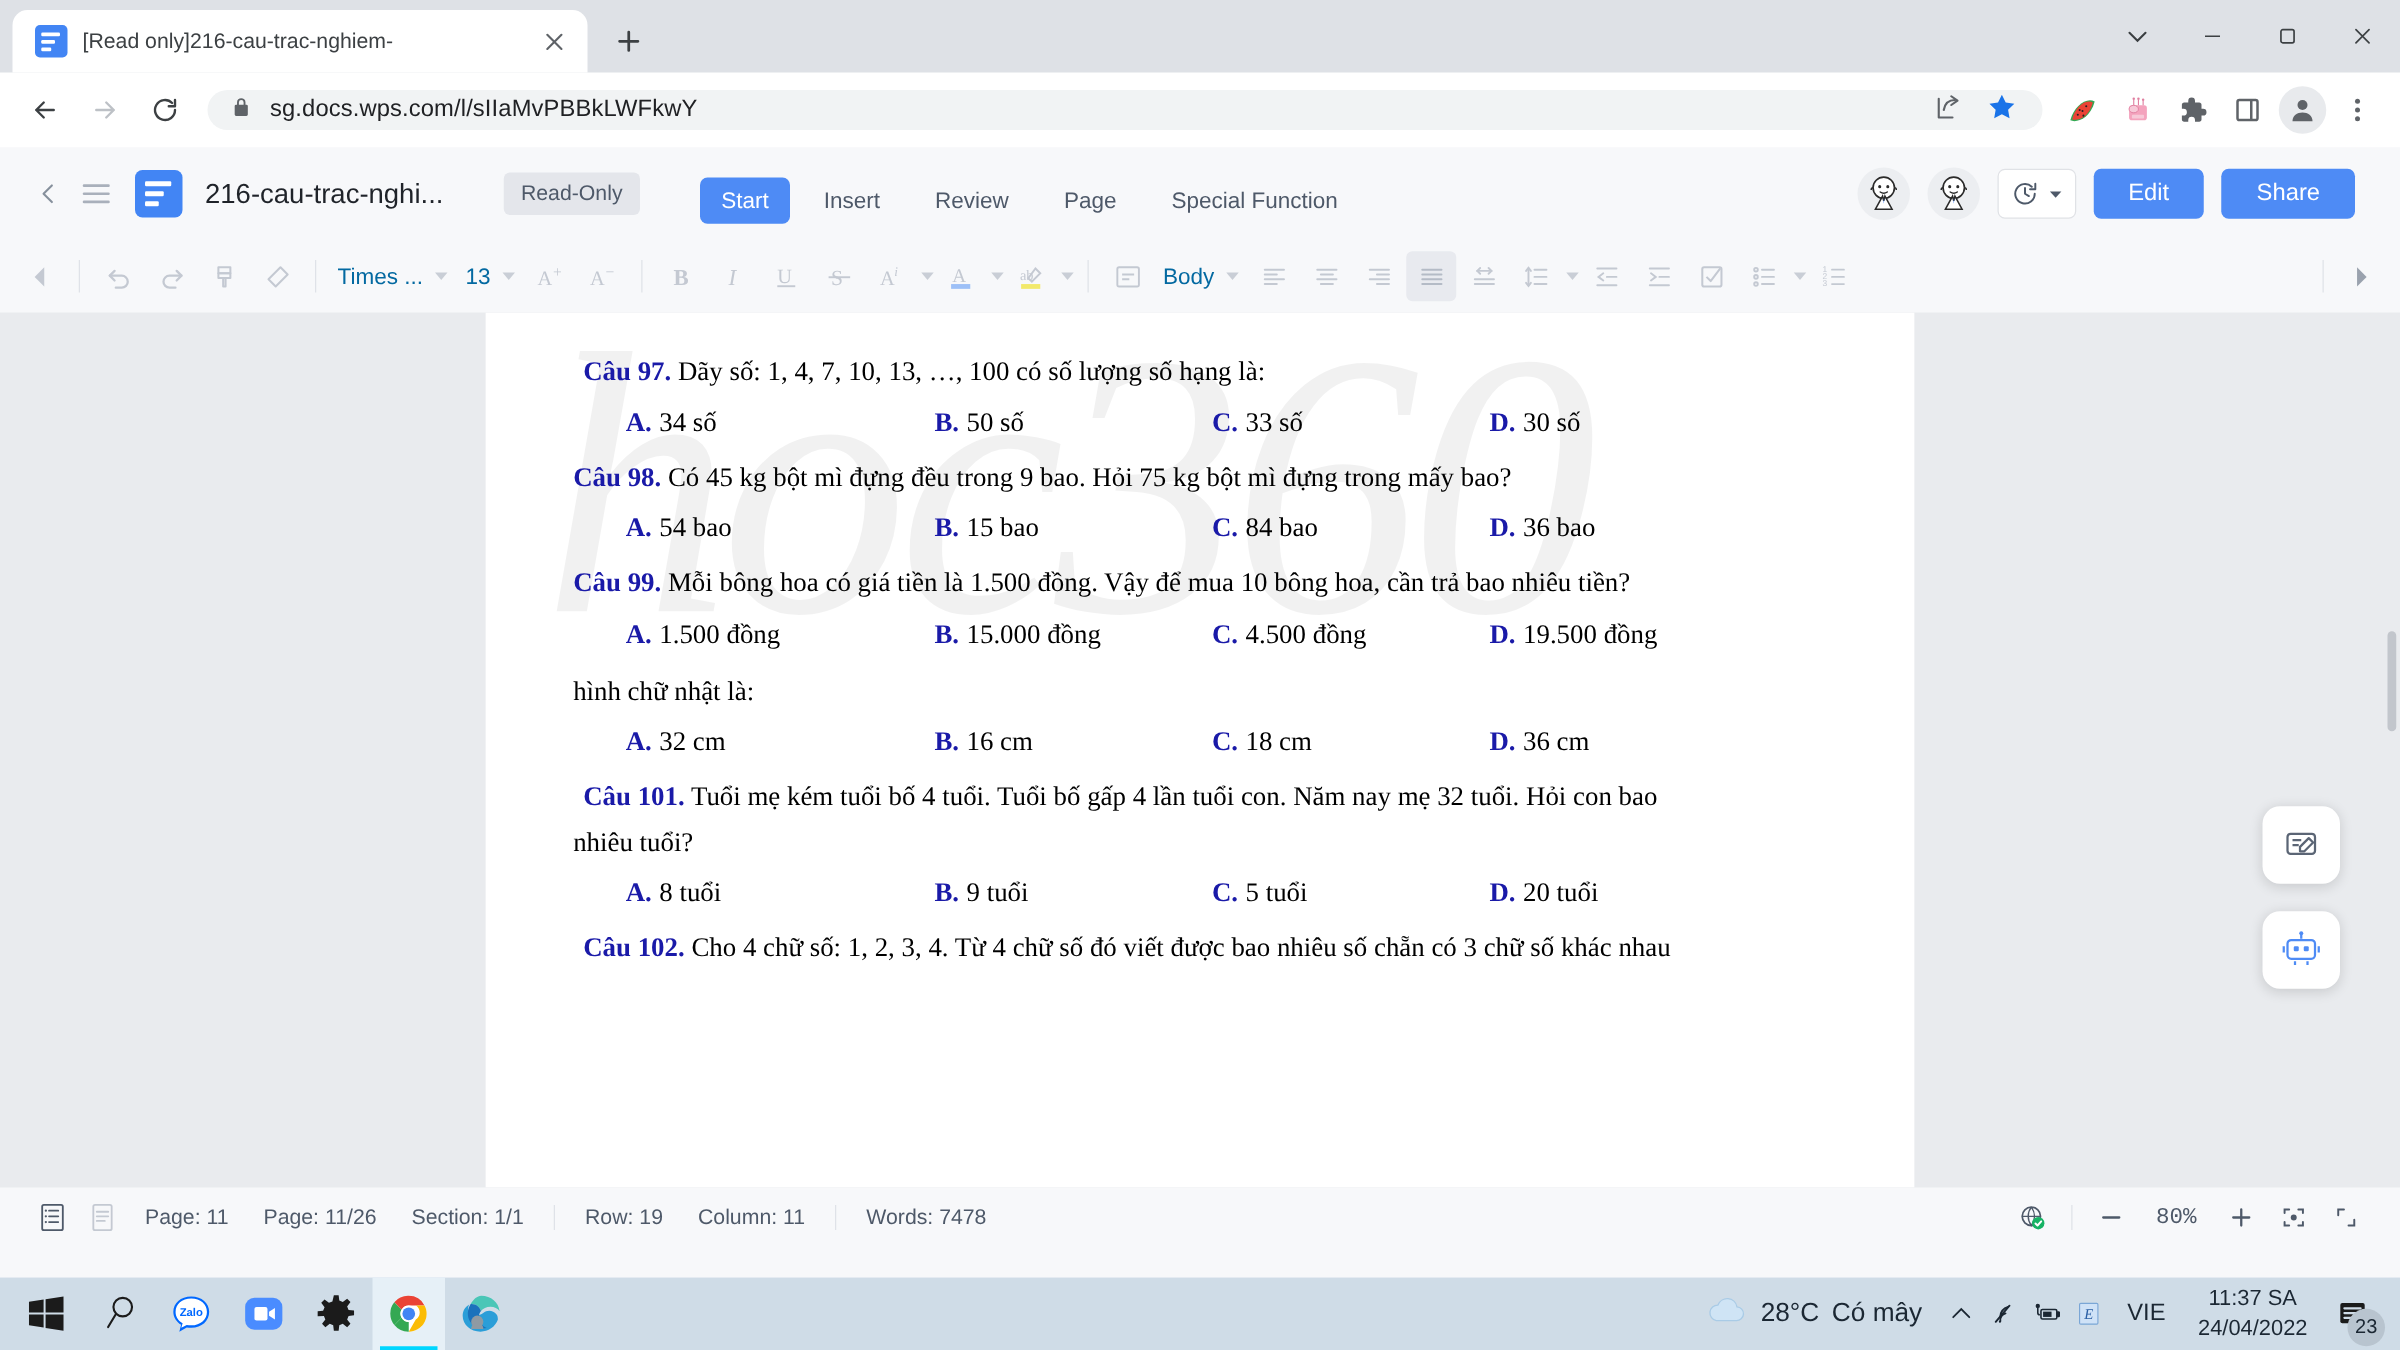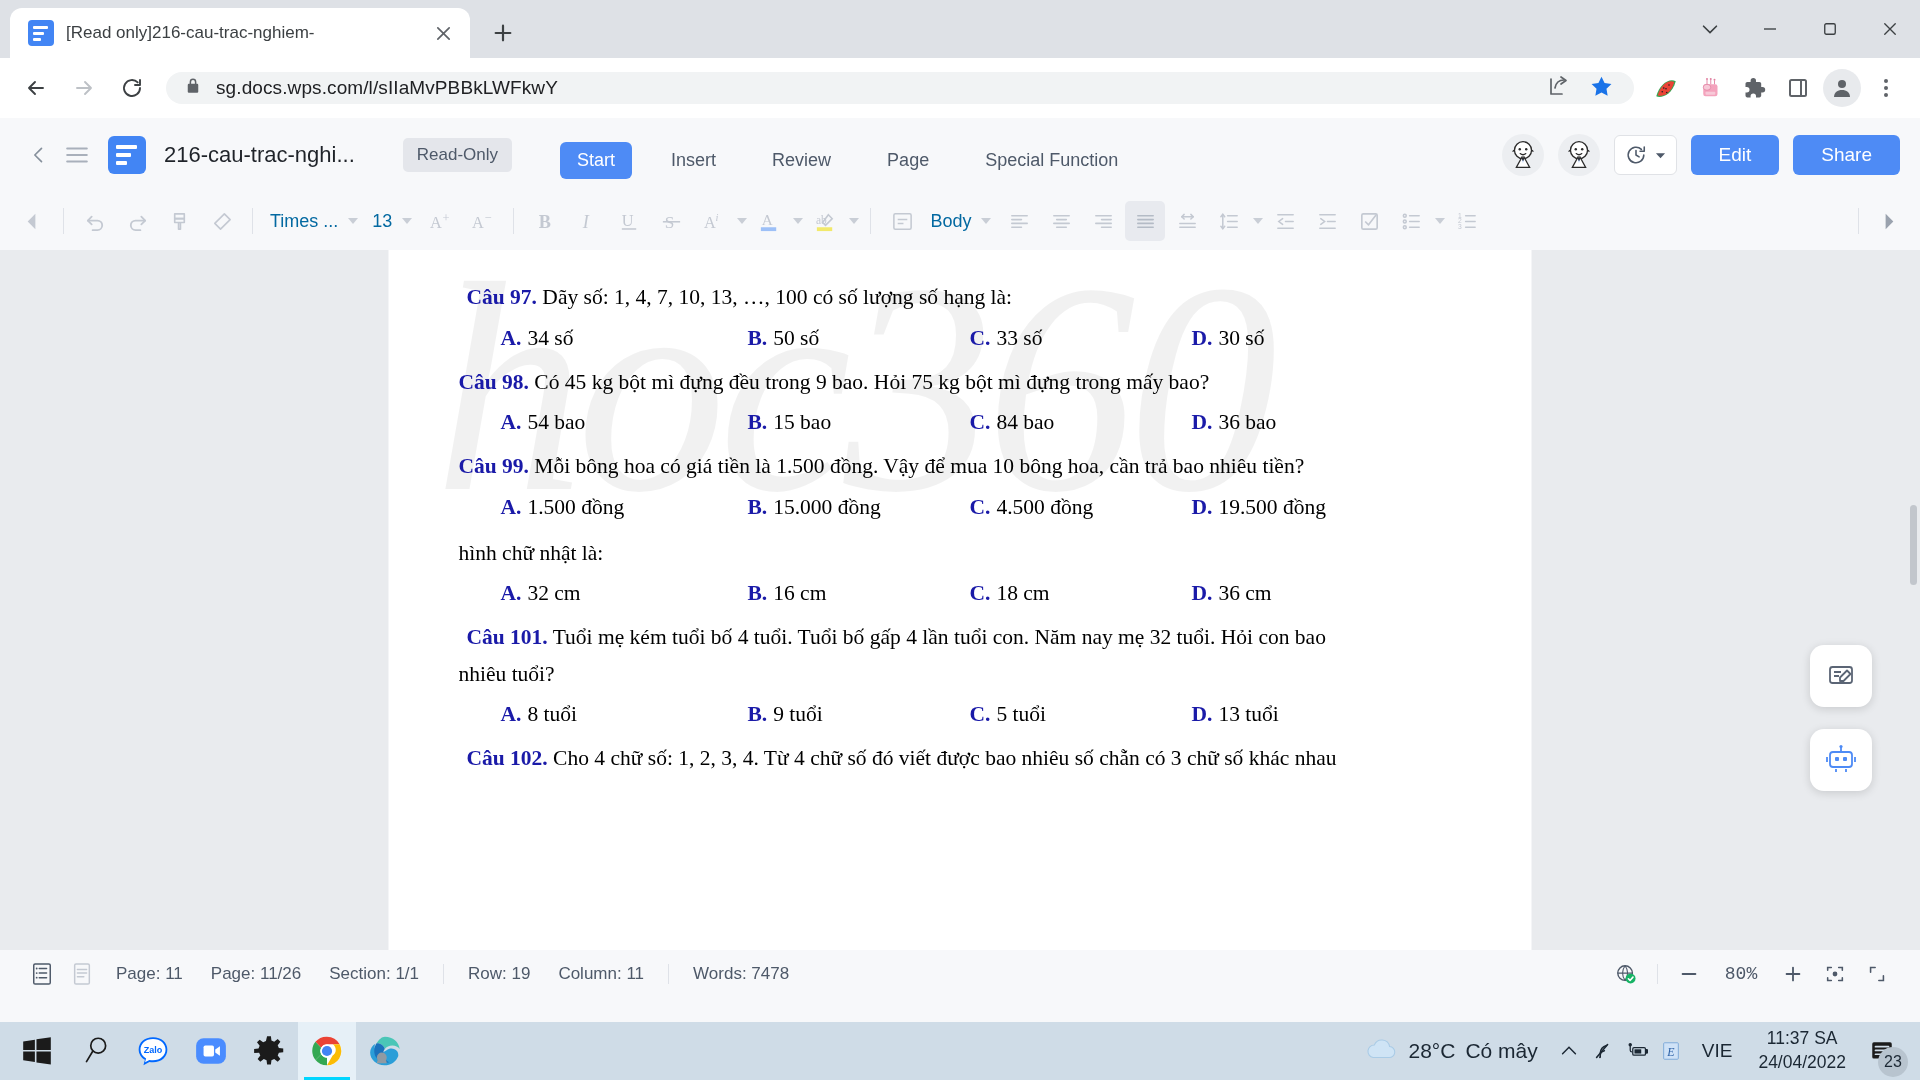--- a/index.html
+++ b/index.html
@@ -73,42 +73,42 @@
   .tb-icon svg { width: 24px; height: 24px; }
   .avatar-btn {
     width: 38px; height: 38px; border-radius: 50%;
     background: #e8eaed; display:flex; align-items:center; justify-content:center;
   }
   .avatar-btn svg { width: 24px; height: 24px; }
 
   
   .wps { background: #f7f8fa; height: 904px; position: relative; }
   .wps-header {
-    height: 74px; display: flex; align-items: center; padding: 0 20px 0 22px;
+    height: 74px; display: flex; align-items: center; padding: 0 36px 0 22px;
     background: #f7f8fa;
   }
   .wps-back { width: 34px; display:flex; justify-content:center; }
   .wps-back svg { width: 20px; height: 20px; }
   .wps-menu { width: 42px; display:flex; justify-content:center; }
   .wps-menu svg { width: 26px; height: 26px; }
   .wps-logo {
     width: 38px; height: 38px; border-radius: 6px; background:#4285f4;
     margin-left: 10px; display:flex; flex-direction:column;
     justify-content:center; align-items:flex-start; gap:4px; padding: 0 8px;
   }
   .wps-logo i { display:block; height:4px; background:#fff; border-radius:1px;}
   .wps-logo i:nth-child(1){ width:21px;}
   .wps-logo i:nth-child(2){ width:15px;}
   .wps-logo i:nth-child(3){ width:11px;}
   .doc-title { font-size: 22px; color: #1f2329; margin-left: 18px; font-weight: 400; }
   .readonly-badge {
     margin-left: 48px; background: #e4e6eb; color: #4e5969;
     font-size: 17px; border-radius: 5px; padding: 7px 14px;
   }
-  .ribbon-tabs { display: flex; align-items: center; gap: 22px; margin-left: 48px; margin-top: 10px; }
+  .ribbon-tabs { display: flex; align-items: center; gap: 10px; margin-left: 48px; margin-top: 10px; }
   .rtab { font-size: 18px; color: #4e5969; padding: 8px 17px; border-radius: 6px; white-space: nowrap; }
   .rtab.active { background: #4e8bf5; color:#fff; }
   .wps-header-right { margin-left: auto; display: flex; align-items: center; gap: 14px; }
   .face {
     width: 42px; height: 42px; border-radius: 50%; background: #eceef1;
     display:flex; align-items:center; justify-content:center;
   }
   .face svg { width: 38px; height: 38px; }
   .hist-btn {
     height: 40px; background:#fff; border:1px solid #e0e2e6; border-radius:6px;
@@ -727,21 +727,21 @@
             <span class="opt">
                 <span class="ol">B.</span>
                 <span>9 tuổi</span>
               </span>
             <span class="opt">
                 <span class="ol">C.</span>
                 <span>5 tuổi</span>
               </span>
             <span class="opt">
                 <span class="ol">D.</span>
-                <span>13 tuổi</span>
+                <span>20 tuổi</span>
               </span>
           </div>
 
           <div class="q indent">
             <span class="lbl">Câu 102.</span>
             <span>Cho 4 chữ số: 1, 2, 3, 4. Từ 4 chữ số đó viết được bao nhiêu số chẵn có 3 chữ số khác nhau</span>
           </div>
         </div>
       </div>
 

